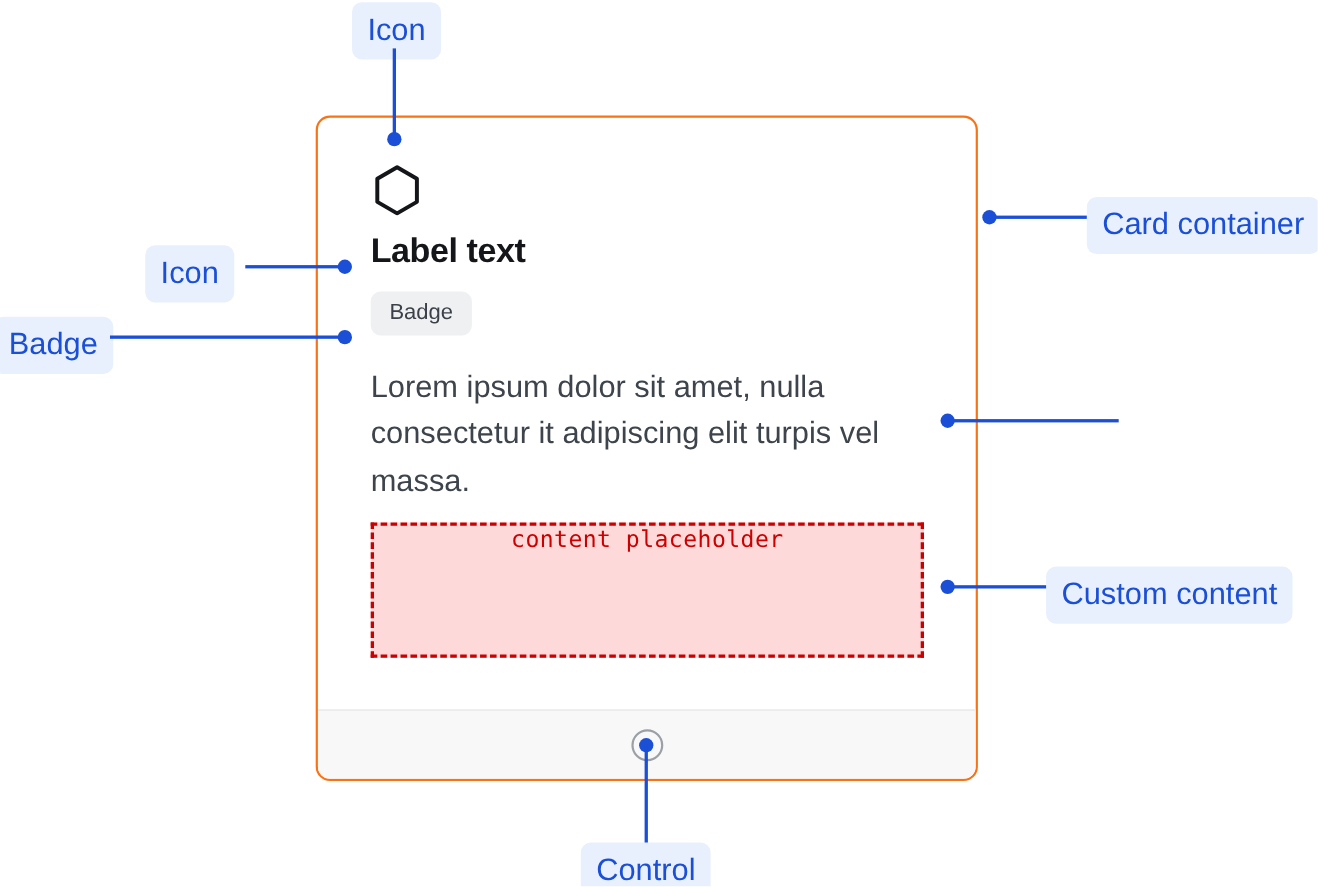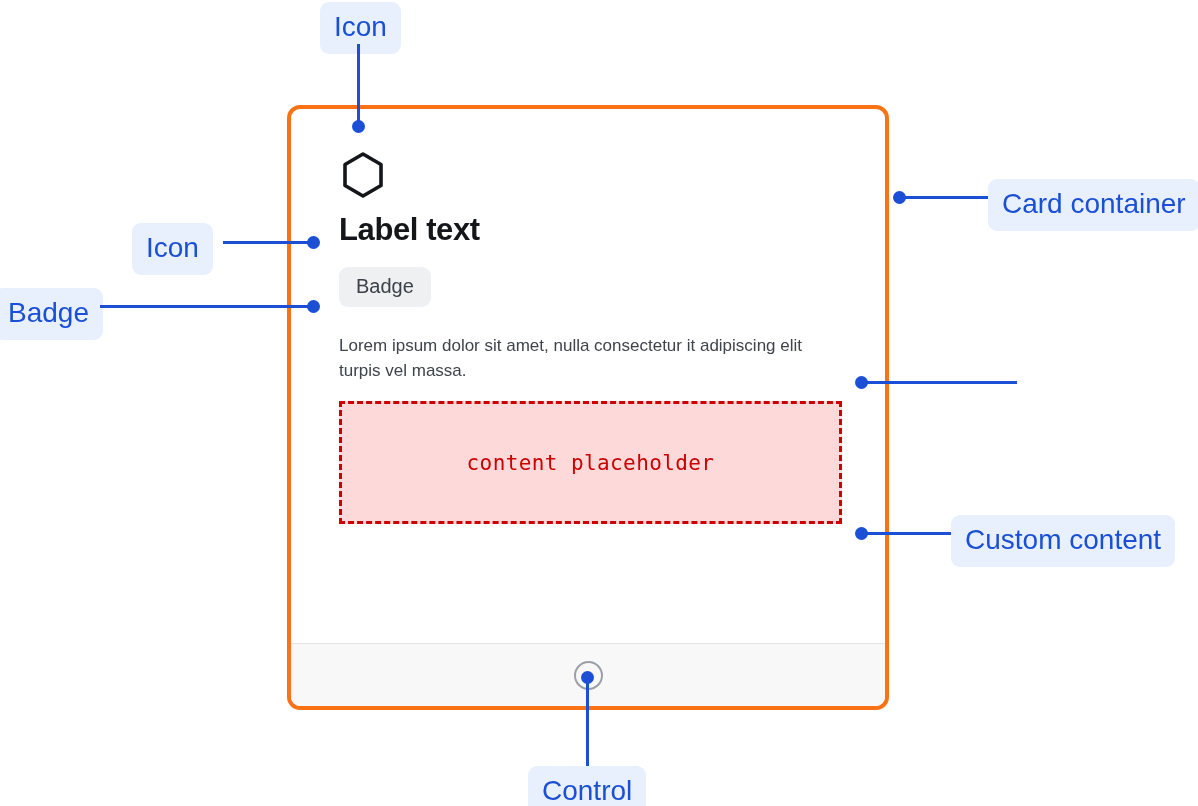--- a/index.html
+++ b/index.html
@@ -20,21 +20,21 @@
   }
 
   
   .card {
     position: absolute;
     left: 287px;
     top: 105px;
     width: 602px;
     height: 605px;
     box-sizing: border-box;
-    border: 4px solid #f97316;
+    border: 2px solid #f97316;
     border-radius: 13px;
     background: #ffffff;
     overflow: hidden;
     display: flex;
     flex-direction: column;
   }
   .card-body {
     flex: 1 1 auto;
     padding: 41px 48px 0 48px;
     box-sizing: border-box;
@@ -61,35 +61,35 @@
     padding: 9px 17px 11px 17px;
     background: #eef0f2;
     border-radius: 9px;
     font-size: 20px;
     line-height: 1;
     color: #3c4149;
   }
 
   .card-desc {
     margin: 26px 0 0 0;
-    font-size: 17px;
+    font-size: 28px;
     line-height: 1.52;
     color: #3e444c;
     max-width: 475px;
   }
 
   .content-placeholder {
     margin-top: 17px;
     width: 503px;
     height: 123px;
     box-sizing: border-box;
     background: #fdd9d9;
     border: 3px dashed #cc0000;
     display: flex;
-    align-items: center;
+    align-items: flex-start;
     justify-content: center;
     font-family: "DejaVu Sans Mono", "Liberation Mono", monospace;
     font-size: 21px;
     color: #cc0000;
     letter-spacing: 0.4px;
   }
 
   .card-footer {
     flex: 0 0 auto;
     height: 62px;

